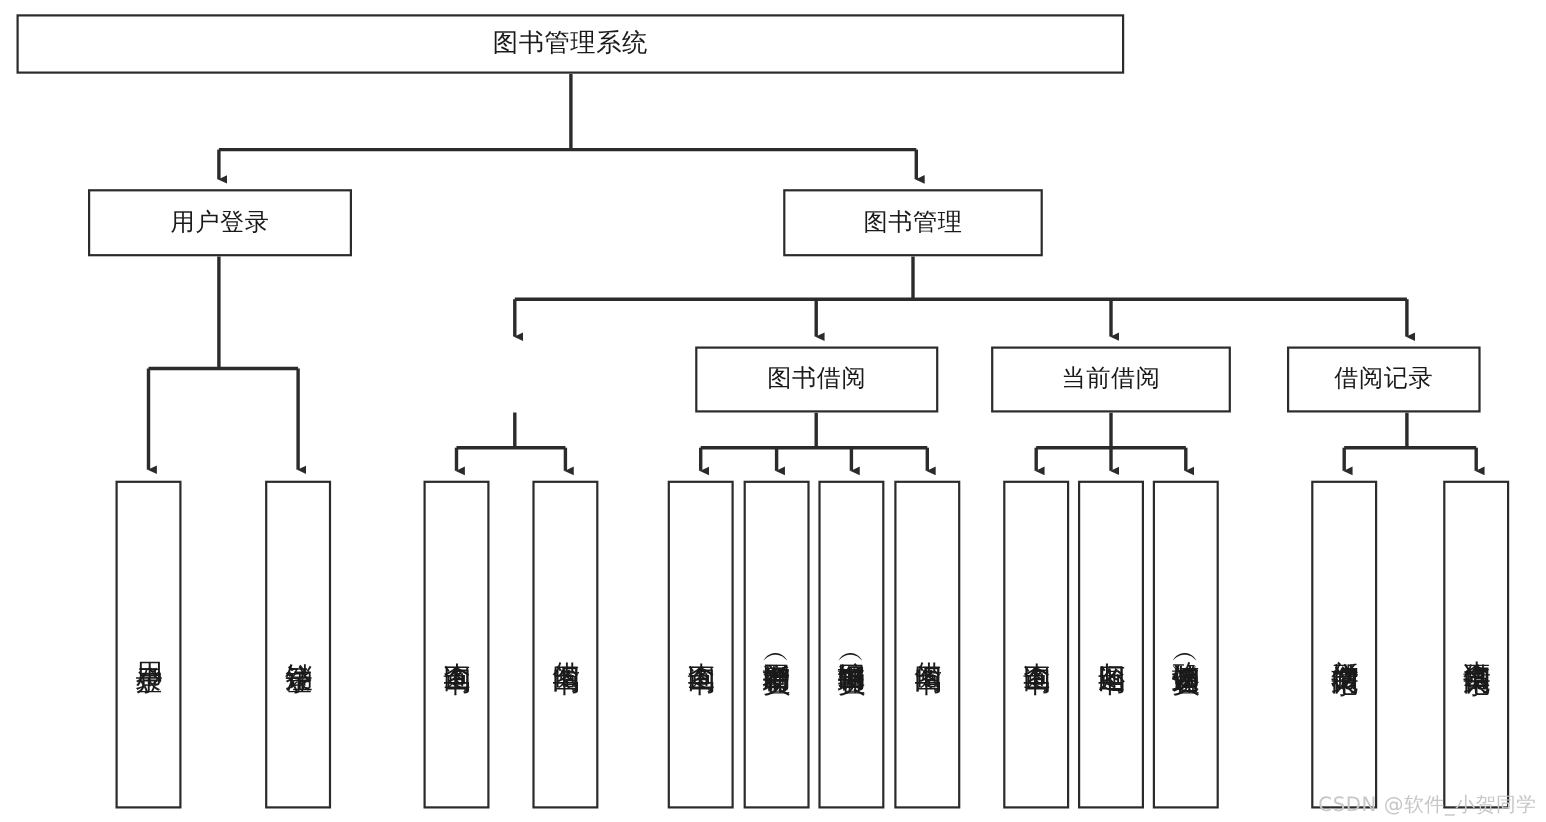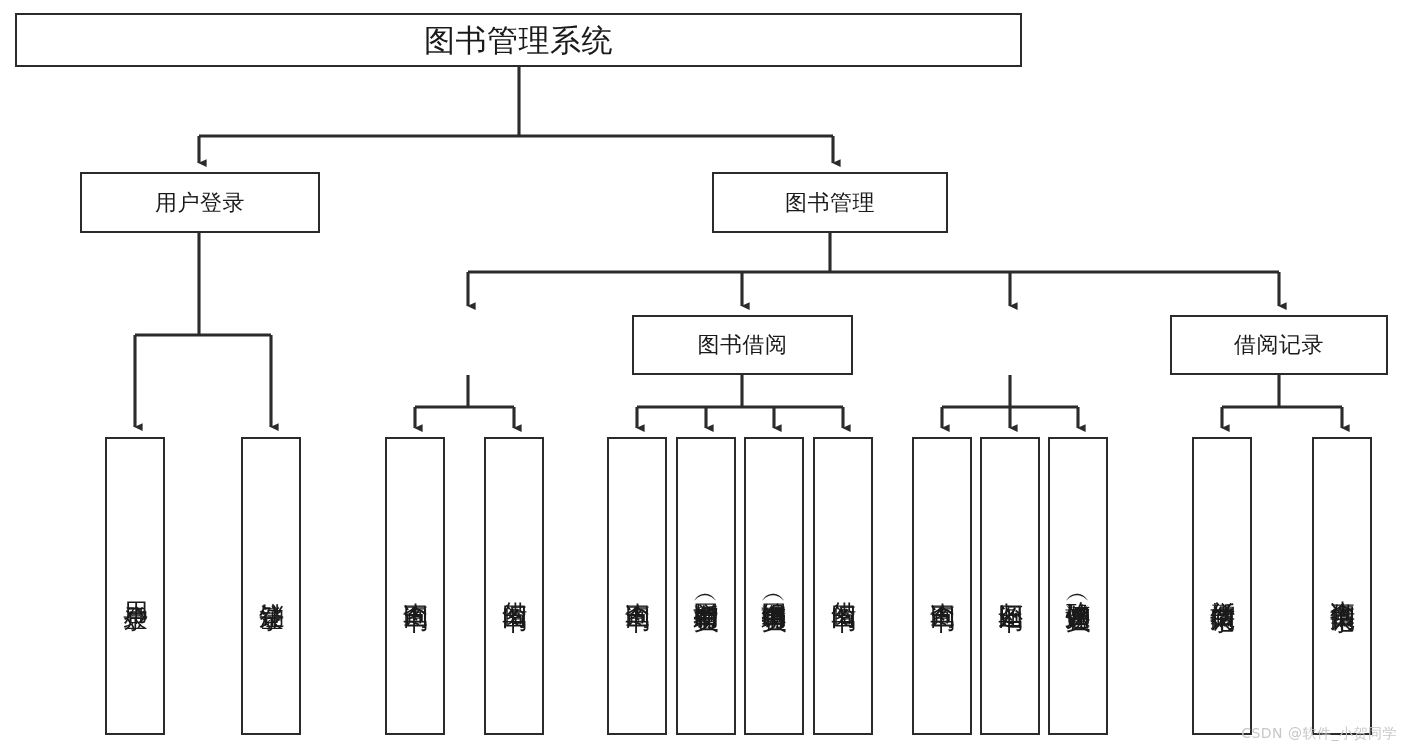--- a/index.html
+++ b/index.html
@@ -44,21 +44,21 @@
   .node .label {
     display: block;
     white-space: pre-line;
   }
   
   .node.horiz .label {
     font-size: 22px;
     letter-spacing: 0.5px;
   }
   .node.root .label {
-    font-size: 31px;
+    font-size: 23px;
   }
   
   .node.vert {
     align-items: center;
     justify-content: center;
     padding: 4px 0;
   }
   .node.vert .label {
     writing-mode: vertical-rl;
     text-orientation: upright;
@@ -69,21 +69,21 @@
     max-height: 100%;
   }
   .node.vert.overflow .label {
     letter-spacing: 1px;
     line-height: 1.0;
   }
   #watermark {
     position: absolute;
     right: 8px;
     bottom: 4px;
-    font-size: 14px;
+    font-size: 18px;
     color: #c7c7c7;
     letter-spacing: 0.5px;
     white-space: nowrap;
     user-select: none;
   }
 </style>
 </head>
 <body>
 
 <div id="diagram-root">
@@ -148,22 +148,25 @@
 
   <div class="node horiz" style="left:712px; top:172px; width:236px; height:61px;text-align:right;">
     <span class="label">图书管理</span>
   </div>
 
 
   <div class="node horiz" style="left:632px; top:315px; width:221px; height:60px;align-items:center;">
     <span class="label">图书借阅</span>
   </div>
 
-
-  <div class="node horiz" style="left:1170px; top:315px; width:218px; height:60px;">
+  <div class="node horiz" style="left:901px; top:315px; width:218px; height:60px;">
+    <span class="label">当前借阅</span>
+  </div>
+
+  <div class="node horiz" style="left:1170px; top:315px; width:176px; height:60px;">
     <span class="label">借阅记录</span>
   </div>
 
   <div class="node vert" style="left:105px; top:437px; width:60px; height:298px;">
     <span class="label">用户登录</span>
   </div>
 
   <div class="node vert" style="left:241px; top:437px; width:60px; height:298px;">
     <span class="label">注销登录</span>
   </div>

